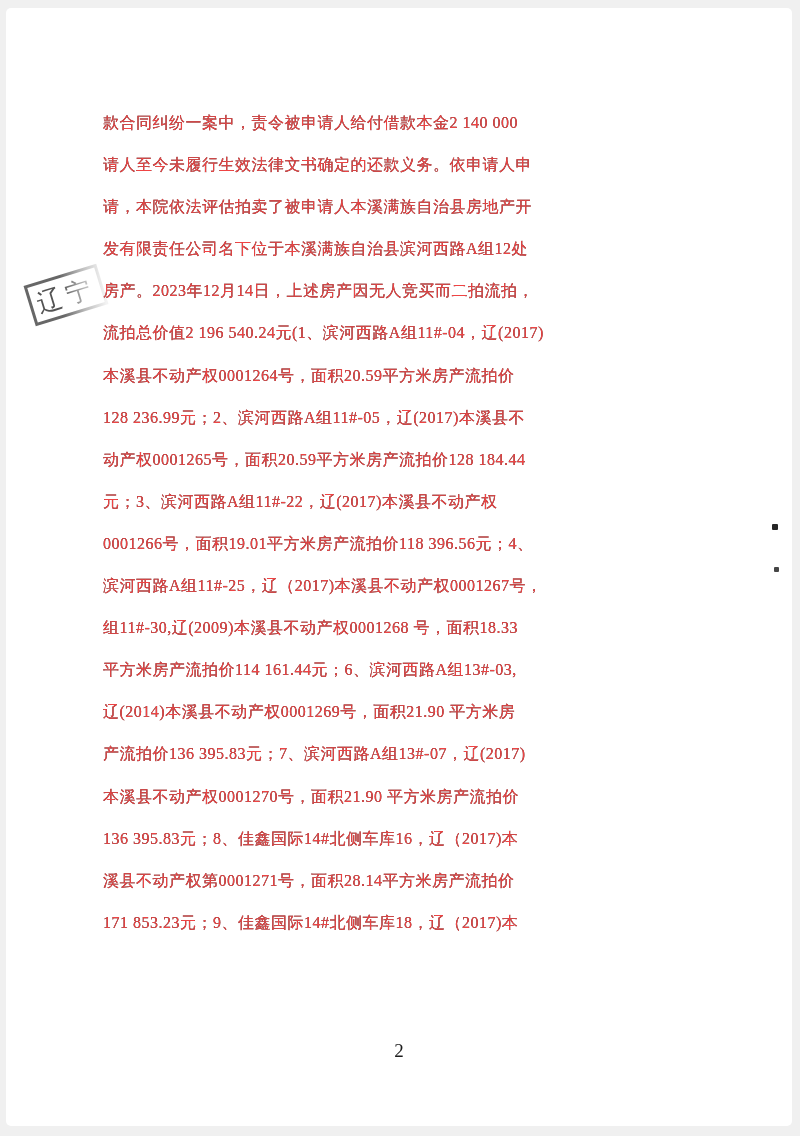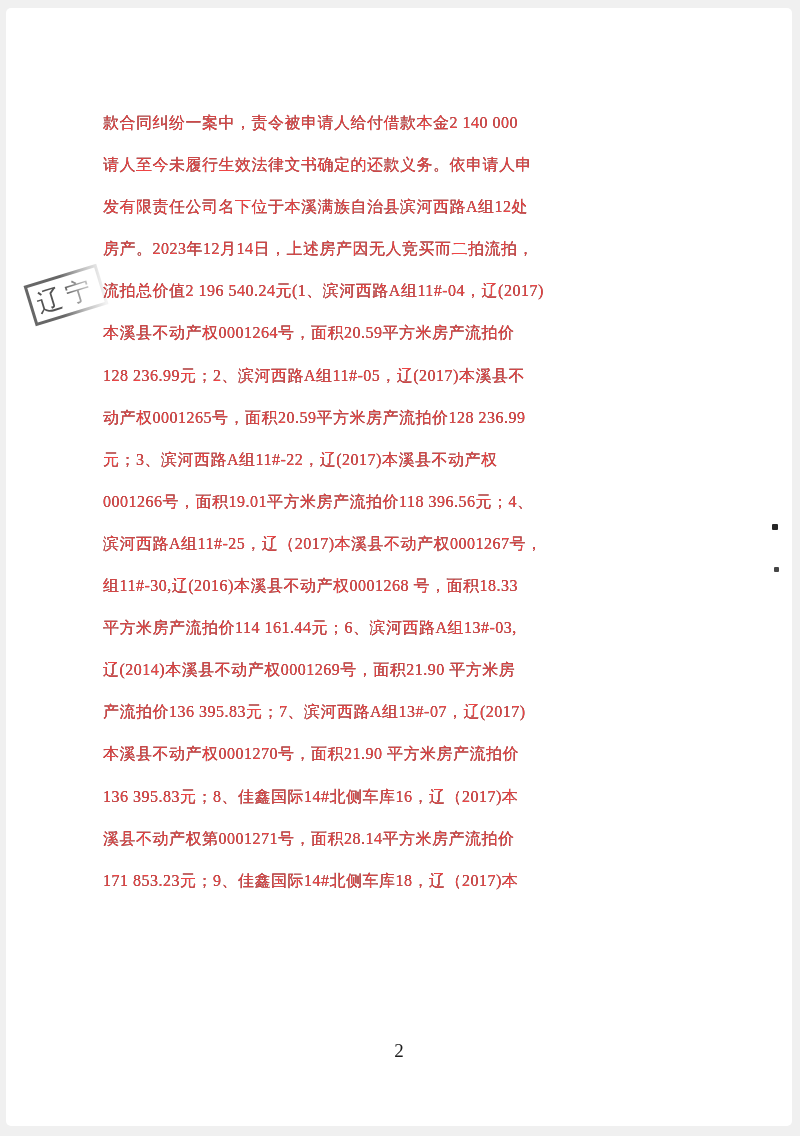--- a/index.html
+++ b/index.html
@@ -99,30 +99,31 @@
 
 <div class="page">
   <div class="stamp">
     <span>辽宁</span>
   </div>
 
   <div class="textblock">
 
   <div class="line">款合同纠纷一案中，责令被申请人给付借款本金2 140 000</div>
       <div class="line">请人至今未履行生效法律文书确定的还款义务。依申请人申</div>
+      <div class="line">请，本院依法评估拍卖了被申请人本溪满族自治县房地产开</div>
       <div class="line">发有限责任公司名下位于本溪满族自治县滨河西路A组12处</div>
       <div class="line">房产。2023年12月14日，上述房产因无人竞买而二拍流拍，</div>
       <div class="line">流拍总价值2 196 540.24元(1、滨河西路A组11#-04，辽(2017)</div>
       <div class="line">本溪县不动产权0001264号，面积20.59平方米房产流拍价</div>
       <div class="line">128 236.99元；2、滨河西路A组11#-05，辽(2017)本溪县不</div>
-      <div class="line">动产权0001265号，面积20.59平方米房产流拍价128 236.99</div>
+      <div class="line">动产权0001265号，面积20.59平方米房产流拍价128 184.44</div>
       <div class="line">元；3、滨河西路A组11#-22，辽(2017)本溪县不动产权</div>
       <div class="line">0001266号，面积19.01平方米房产流拍价118 396.56元；4、</div>
       <div class="line">滨河西路A组11#-25，辽（2017)本溪县不动产权0001267号，</div>
-      <div class="line">组11#-30,辽(2016)本溪县不动产权0001268 号，面积18.33</div>
+      <div class="line">组11#-30,辽(2009)本溪县不动产权0001268 号，面积18.33</div>
       <div class="line">平方米房产流拍价114 161.44元；6、滨河西路A组13#-03,</div>
       <div class="line">辽(2014)本溪县不动产权0001269号，面积21.90 平方米房</div>
       <div class="line">产流拍价136 395.83元；7、滨河西路A组13#-07，辽(2017)</div>
       <div class="line">本溪县不动产权0001270号，面积21.90 平方米房产流拍价</div>
       <div class="line">136 395.83元；8、佳鑫国际14#北侧车库16，辽（2017)本</div>
       <div class="line">溪县不动产权第0001271号，面积28.14平方米房产流拍价</div>
       <div class="line">171 853.23元；9、佳鑫国际14#北侧车库18，辽（2017)本</div>
     </div>
 
   <div class="pagenum">2</div>

